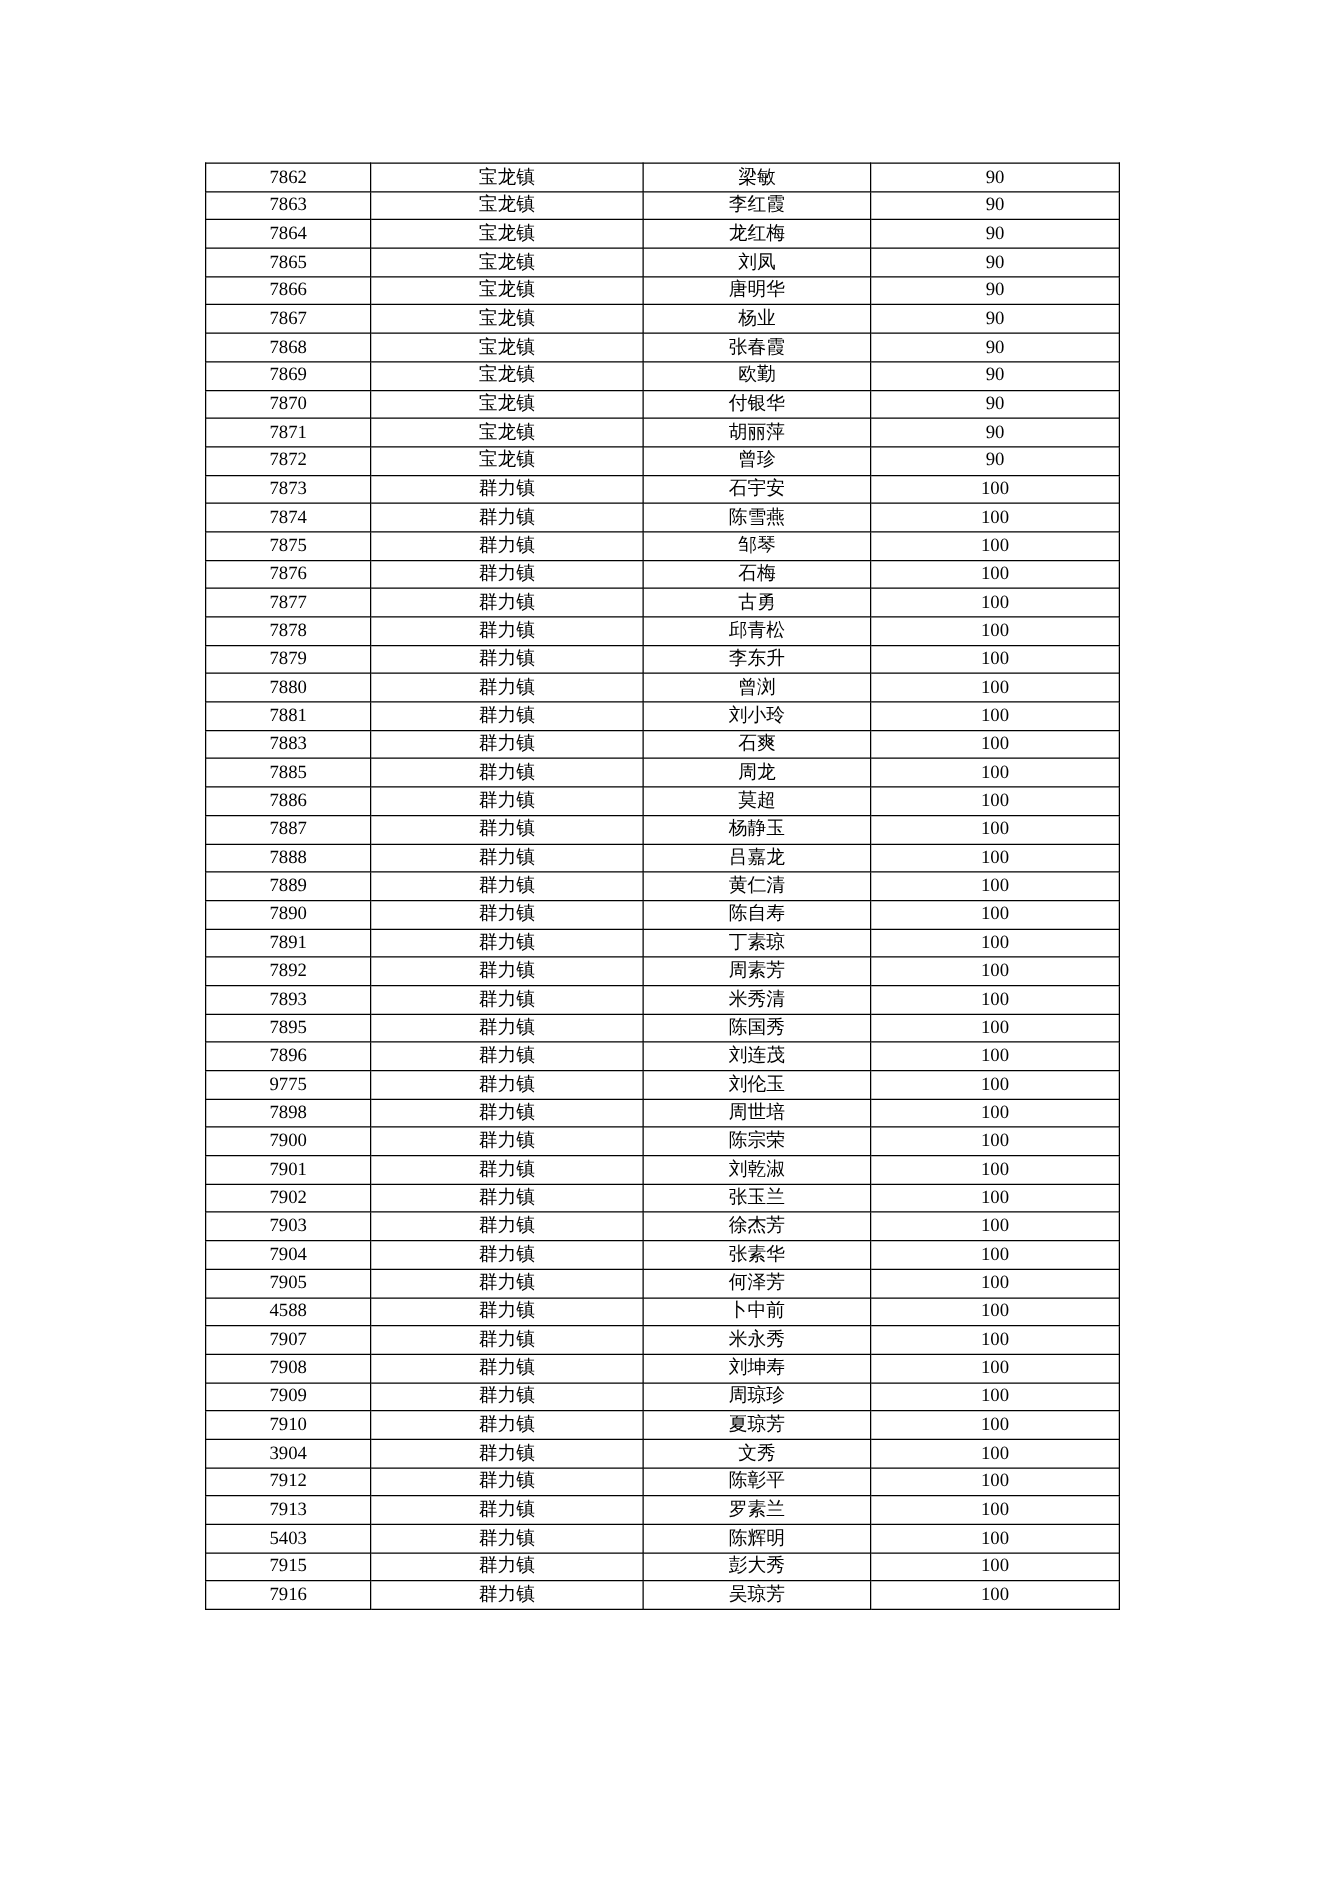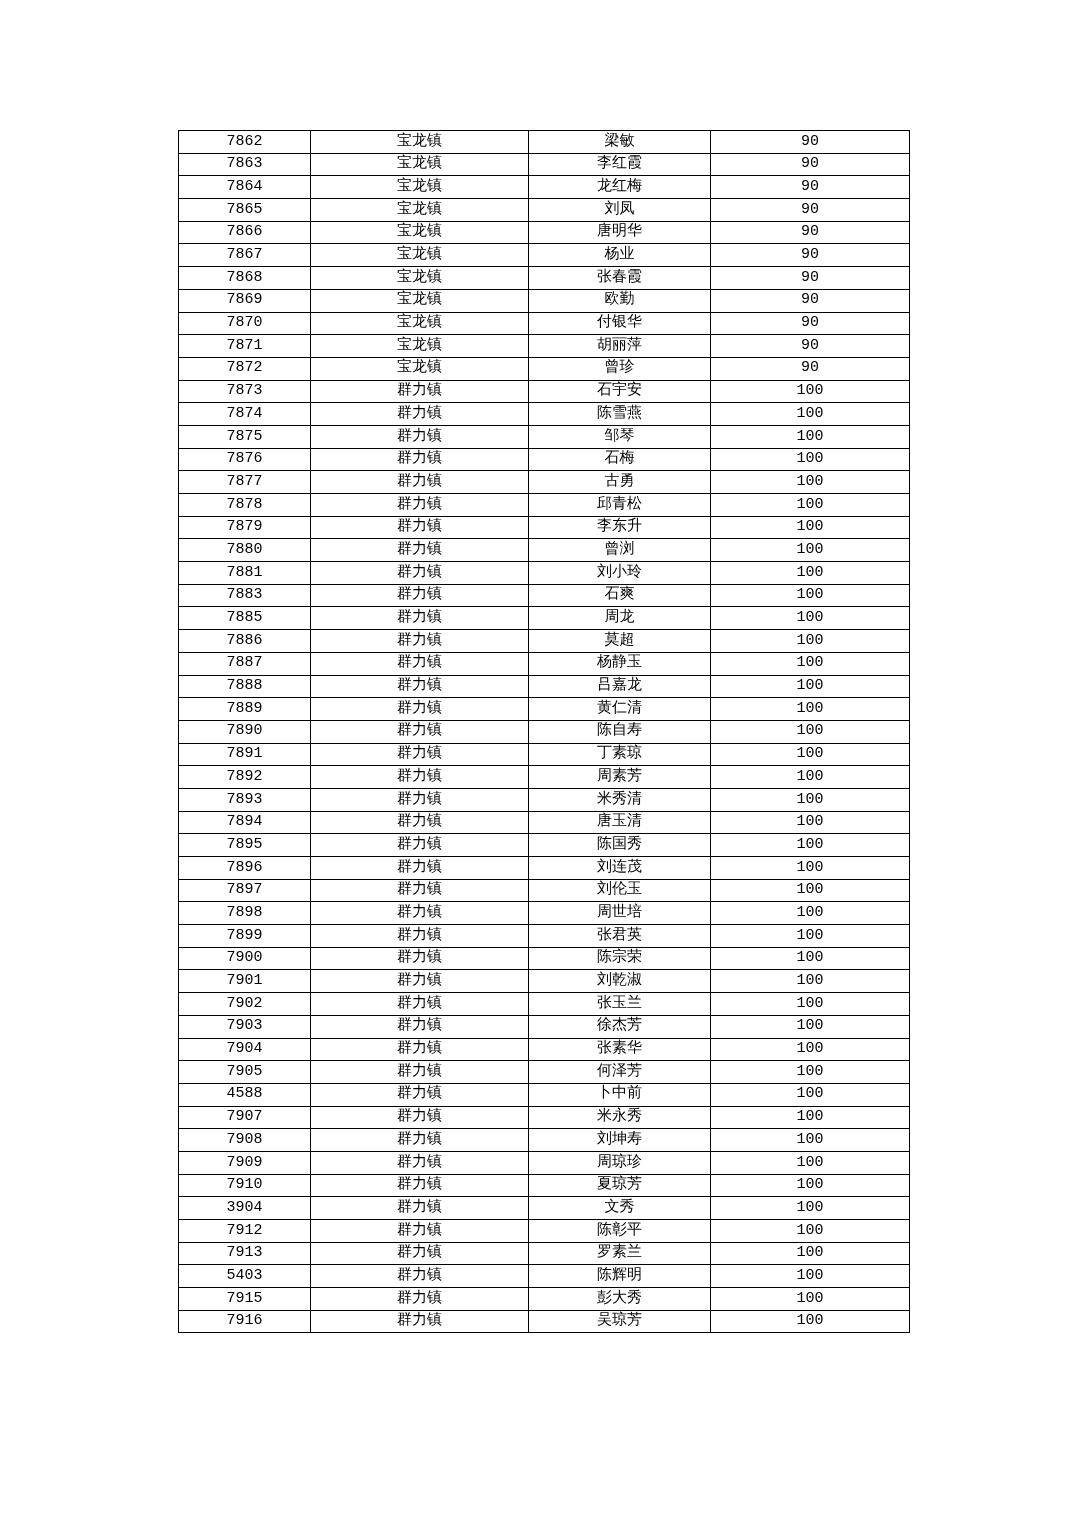--- a/index.html
+++ b/index.html
@@ -10,24 +10,23 @@
   }
   .page {
     position: relative;
     width: 1074px;
     height: 1520px;
     background: #ffffff;
     overflow: hidden;
   }
   .table-wrap {
     position: absolute;
-    left: 178px;
+    left: 164px;
     top: 130px;
     width: 731px;
-    font-family: Liberation Mono, monospace;
   }
   table.score-table {
     border-collapse: collapse;
     width: 731px;
     table-layout: fixed;
   }
   table.score-table td {
     border: 1px solid #000000;
     height: 21.7px;
     padding: 0 2px;
@@ -231,53 +230,41 @@
             <td>周素芳</td>
             <td>100</td>
           </tr>
           <tr>
             <td>7893</td>
             <td>群力镇</td>
             <td>米秀清</td>
             <td>100</td>
           </tr>
           <tr>
-            <td>7894</td>
-            <td>群力镇</td>
-            <td>唐玉清</td>
-            <td>100</td>
-          </tr>
-          <tr>
             <td>7895</td>
             <td>群力镇</td>
             <td>陈国秀</td>
             <td>100</td>
           </tr>
           <tr>
             <td>7896</td>
             <td>群力镇</td>
             <td>刘连茂</td>
             <td>100</td>
           </tr>
           <tr>
-            <td>7897</td>
+            <td>9775</td>
             <td>群力镇</td>
             <td>刘伦玉</td>
             <td>100</td>
           </tr>
           <tr>
             <td>7898</td>
             <td>群力镇</td>
             <td>周世培</td>
-            <td>100</td>
-          </tr>
-          <tr>
-            <td>7899</td>
-            <td>群力镇</td>
-            <td>张君英</td>
             <td>100</td>
           </tr>
           <tr>
             <td>7900</td>
             <td>群力镇</td>
             <td>陈宗荣</td>
             <td>100</td>
           </tr>
           <tr>
             <td>7901</td>

